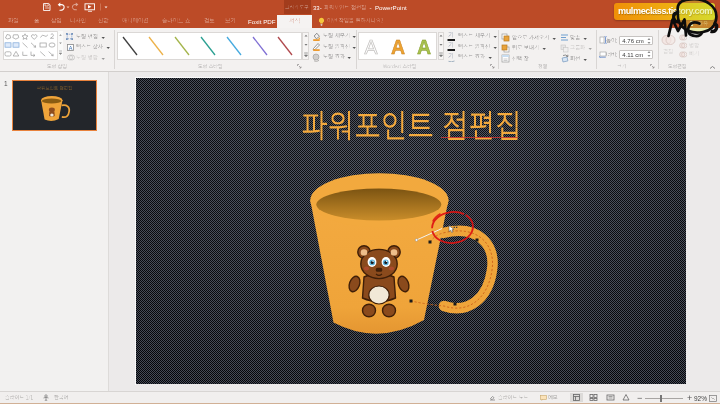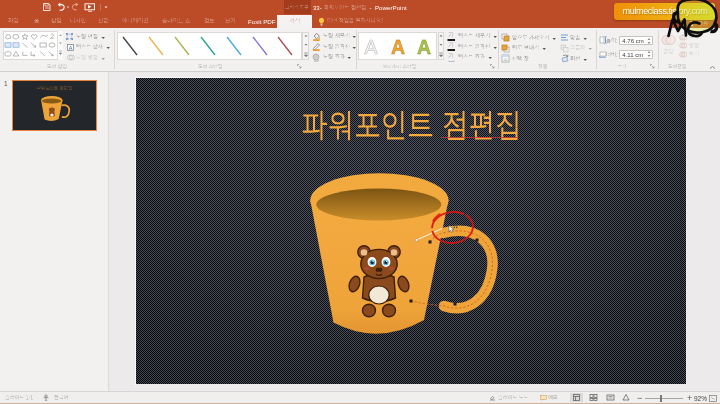--- a/index.html
+++ b/index.html
@@ -664,21 +664,21 @@
       <path d="M5 2.2 h2.5 M6.25 1 v2.4" stroke="#fff" stroke-width="0.8"></path>
     </svg>
     <div class="abs" style="left:698px;top:20.5px">
       <svg width="10.1" height="5.8" viewBox="0 0 10.1 5.8" style="display:block;overflow:visible">
         <path d="M2.5 3Q3 3 3.4 3.1Q3.8 3.2 4 3.4Q4.2 3.6 4.2 3.9Q4.2 4.2 4 4.4Q3.8 4.5 3.4 4.6Q3 4.7 2.5 4.7Q2 4.7 1.6 4.6Q1.3 4.5 1.1 4.4Q0.9 4.2 0.9 3.9Q0.9 3.6 1.1 3.4Q1.3 3.2 1.6 3.1Q2 3 2.5 3ZM2.5 3.2Q2.1 3.2 1.7 3.3Q1.4 3.4 1.2 3.5Q1 3.7 1 3.9Q1 4.1 1.2 4.3Q1.4 4.4 1.7 4.5Q2.1 4.6 2.5 4.6Q2.9 4.6 3.3 4.5Q3.6 4.4 3.8 4.3Q4 4.1 4 3.9Q4 3.7 3.8 3.5Q3.6 3.4 3.3 3.3Q2.9 3.2 2.5 3.2ZM0.9 0.2H4V0.4H0.9ZM0.3 2.3H4.7V2.4H0.3ZM2.3 1.2H2.5V2.3H2.3ZM3.9 0.2H4.1V0.6Q4.1 0.9 4.1 1.2Q4.1 1.5 4 1.9L3.8 1.9Q3.9 1.5 3.9 1.2Q3.9 0.9 3.9 0.6Z M6.7 2.8H6.8V4.8H6.7ZM8.3 2.8H8.5V4.8H8.3ZM5.4 2.7H9.8V2.9H5.4ZM7.6 0.1Q8.1 0.1 8.4 0.3Q8.8 0.4 9 0.6Q9.2 0.8 9.2 1.2Q9.2 1.5 9 1.7Q8.8 1.9 8.4 2.1Q8.1 2.2 7.6 2.2Q7.1 2.2 6.7 2.1Q6.3 1.9 6.1 1.7Q5.9 1.5 5.9 1.2Q5.9 0.8 6.1 0.6Q6.3 0.4 6.7 0.3Q7.1 0.1 7.6 0.1ZM7.6 0.3Q7.1 0.3 6.8 0.4Q6.5 0.5 6.3 0.7Q6.1 0.9 6.1 1.2Q6.1 1.4 6.3 1.6Q6.5 1.8 6.8 1.9Q7.1 2 7.6 2Q8 2 8.3 1.9Q8.7 1.8 8.8 1.6Q9 1.4 9 1.2Q9 0.9 8.8 0.7Q8.7 0.5 8.3 0.4Q8 0.3 7.6 0.3Z" fill="#ffffff"></path>
       </svg>
     </div>
     <div class="abs" style="left:614px;top:3px;width:101px;height:17px;border-radius:3px;
 background:linear-gradient(90deg,#ef9008 0%,#efae12 55%,#d8d52a 100%);
 box-shadow:0 1px 2px rgba(0,0,0,0.25)"></div>
-    <div class="abs" style="left:616px;top:5.5px;width:98px;text-align:center;font-size:9.2px;font-weight:normal;color:#fff;letter-spacing:-0.45px;text-shadow:0.5px 0.8px 1px rgba(120,80,0,0.55);font-family:'Liberation Sans'">mulmeclass.tistory.com</div>
+    <div class="abs" style="left:616px;top:5.5px;width:98px;text-align:center;font-size:9.2px;font-weight:bold;color:#fff;letter-spacing:-0.45px;text-shadow:0.5px 0.8px 1px rgba(120,80,0,0.55);font-family:'Liberation Sans'">mulmeclass.tistory.com</div>
     <svg class="abs" style="left:640px;top:0" width="80" height="42" viewBox="0 0 80 42">
 <path d="M38 12 Q36 2 46 0 Q60 -3 69 3.5 Q78 9.5 76 20 Q74 30 63 32 Q50 34.5 42 26.5 Q37 21.5 38 12 Z" fill="rgba(210,224,50,0.38)" stroke="#0d0d0d" stroke-width="2.7" stroke-linecap="round"></path>
 <path d="M37.5 12.5 q-4.5 1 -3.8 5.5 q0.7 4.5 5.3 3.8" fill="none" stroke="#0d0d0d" stroke-width="3.4"></path>
 <path d="M73.5 23 q4.5 1.5 3 5.5 q-1.5 4 -6 2.8" fill="none" stroke="#0d0d0d" stroke-width="3.4"></path>
 <g stroke="#0d0d0d" stroke-width="2.7" fill="none" stroke-linecap="round" stroke-linejoin="round">
 <path d="M28.5 36 L32.5 19.5 L38 31 L44.5 19.5 L46 35.5"></path>
 <path d="M59.5 23.5 q-8.5 -3.5 -11 4 q-2 7.5 6.5 8.5 q5.5 0.5 7 -3.5"></path>
 </g>
     </svg>
   </div>

